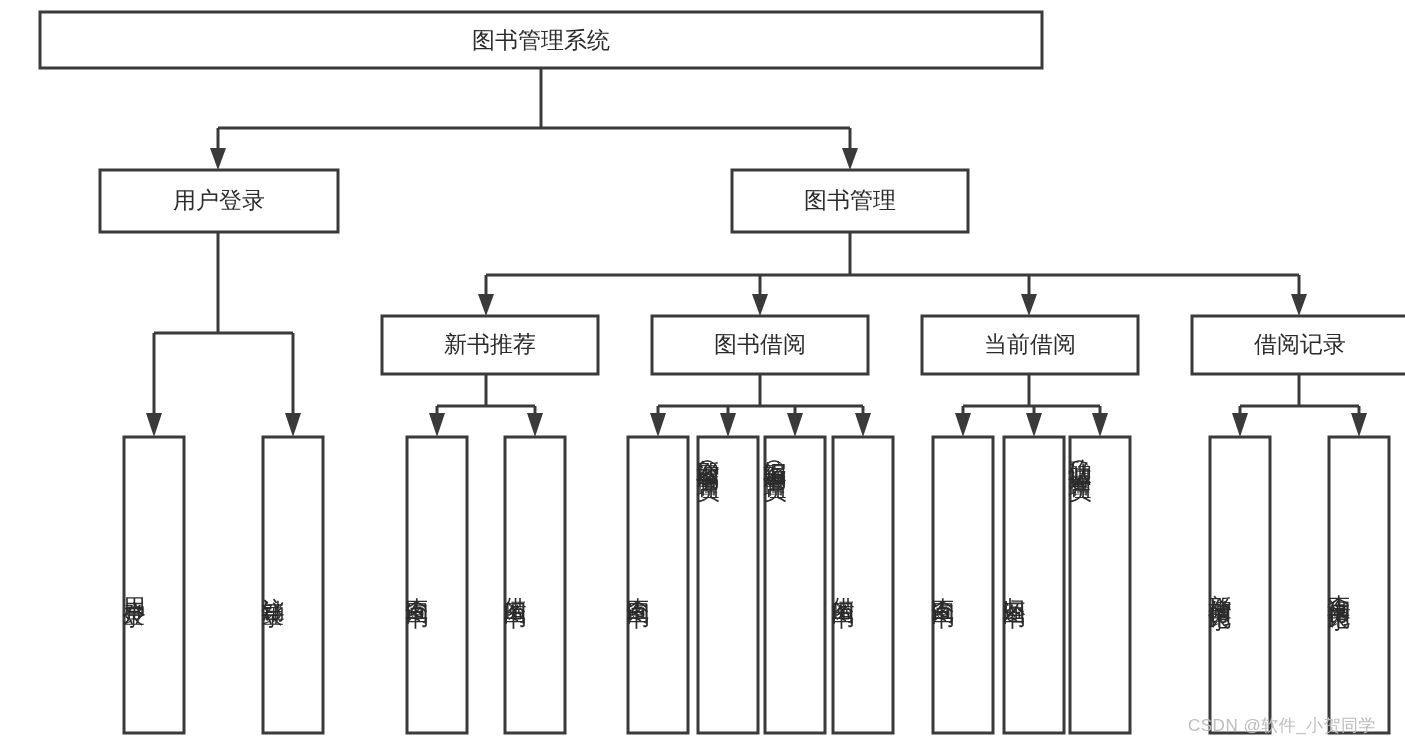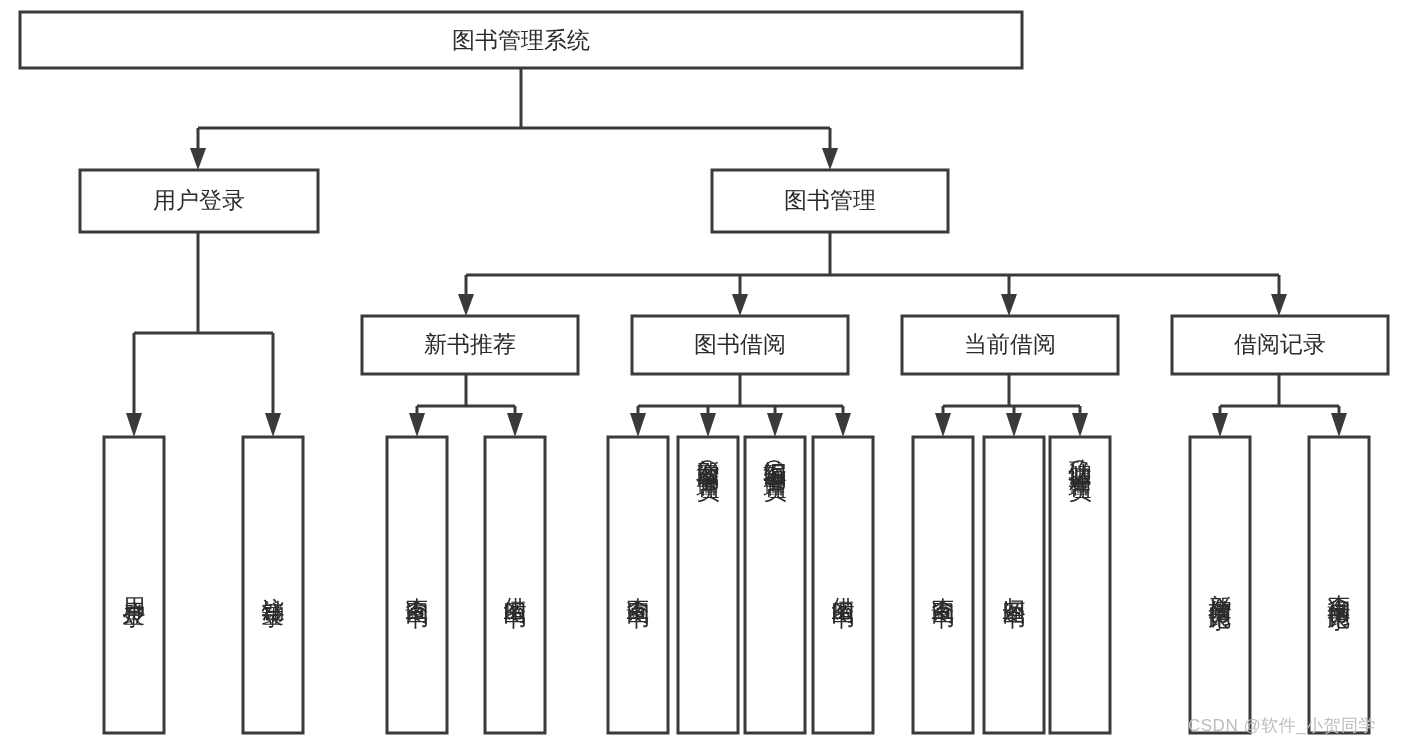--- a/index.html
+++ b/index.html
@@ -13,20 +13,21 @@
     font-family: "Liberation Sans", "DejaVu Sans", sans-serif;
     overflow: hidden;
     position: relative;
   }
   #diagram-root {
     position: absolute;
     left: 0;
     top: 0;
     width: 1320px;
     height: 747px;
+    padding-left: 20px;
   }
   svg.flow {
     display: block;
     width: 1405px;
     height: 747px;
   }
   .node-box {
     fill: #ffffff;
     stroke: #3a3a3a;
     stroke-width: 3;

